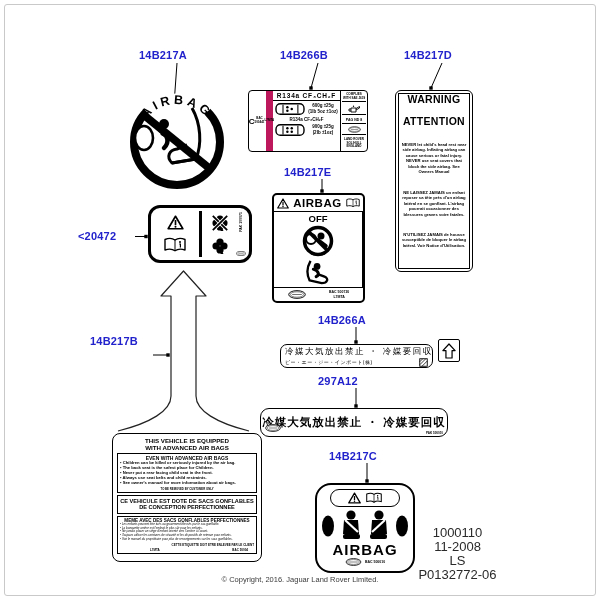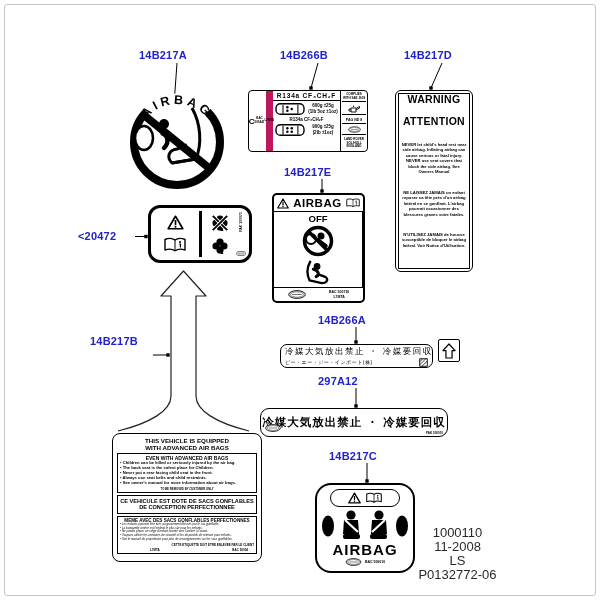--- a/index.html
+++ b/index.html
@@ -429,13 +429,14 @@
       <span>BAC 500010</span>
     </div>
   </div>
 
   <div class="plate">
     <div>1000110</div>
     <div>11-2008</div>
     <div>LS</div>
     <div>P0132772-06</div>
   </div>
+  <div class="copyright">© Copyright, 2016. Jaguar Land Rover Limited.</div>
 </div>
 
 </body></html>

